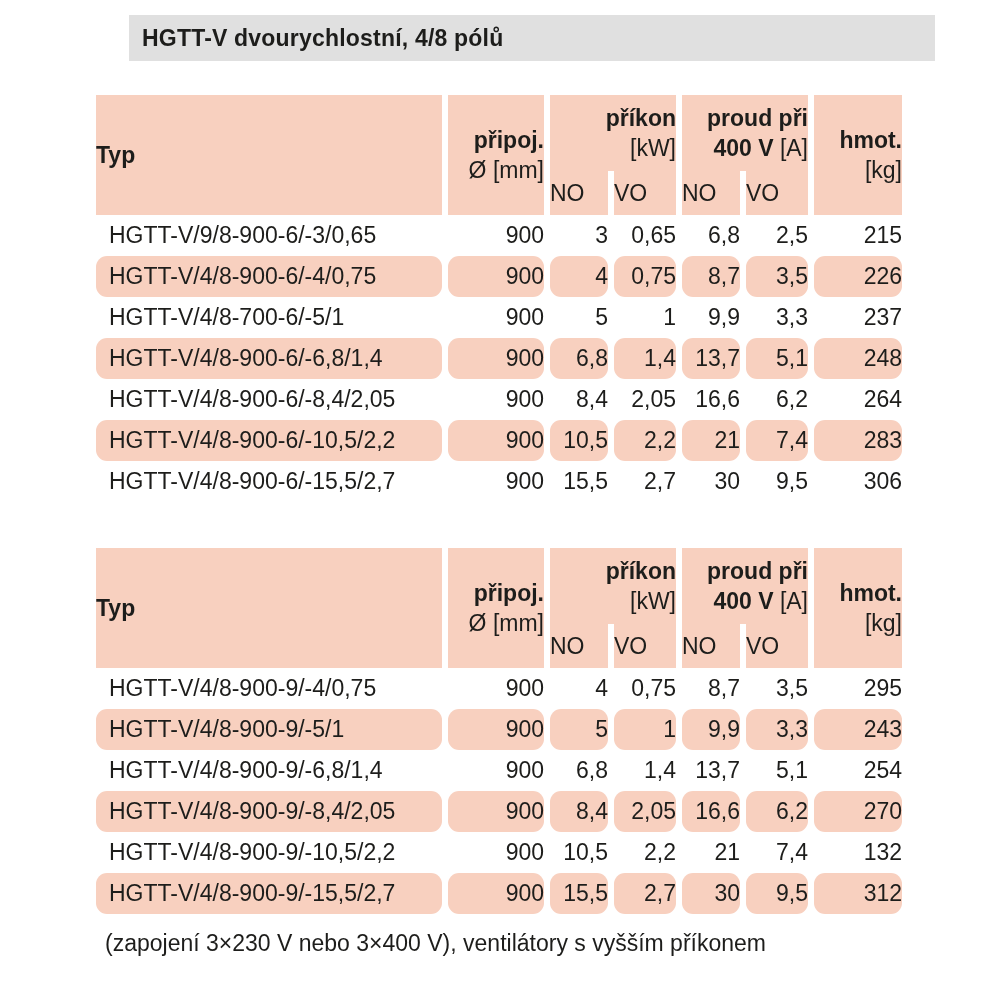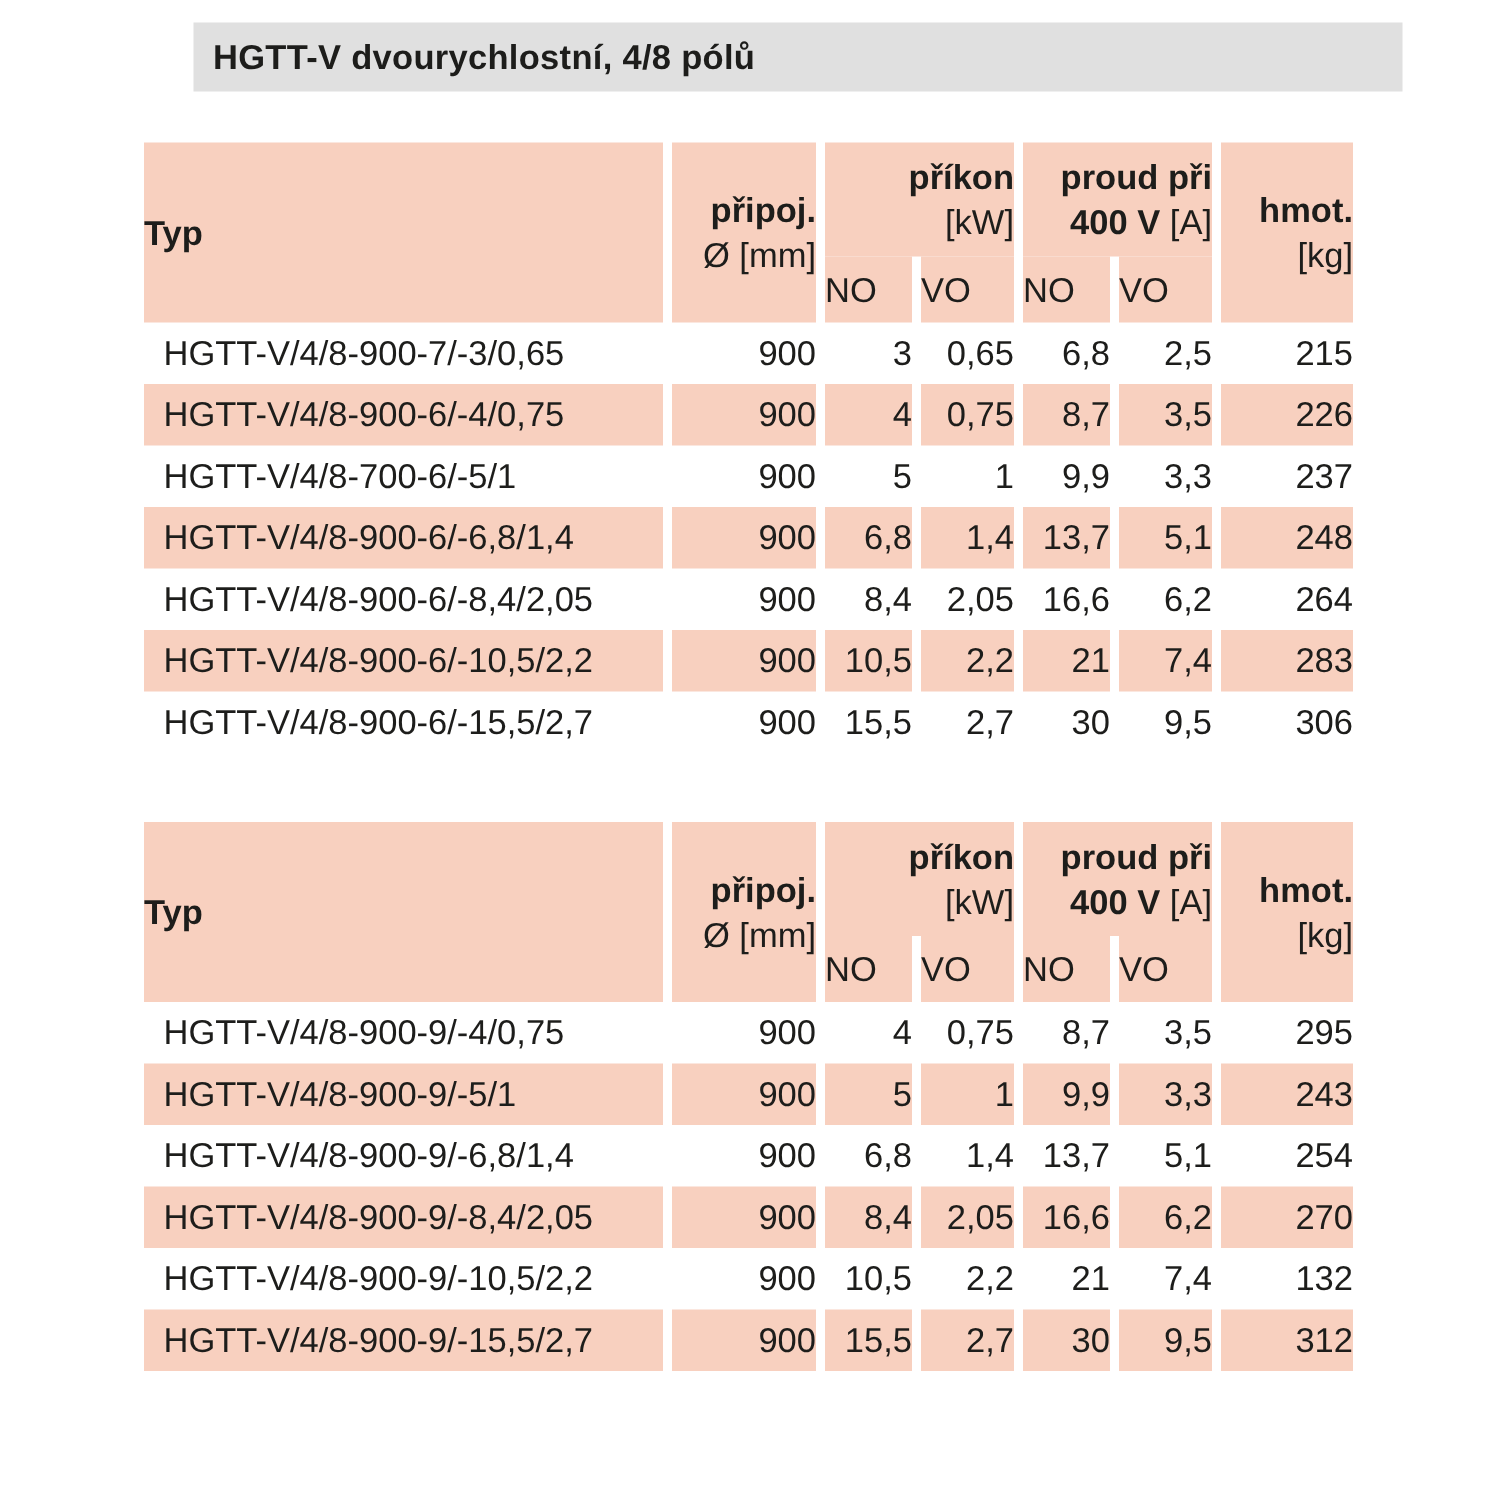--- a/index.html
+++ b/index.html
@@ -74,21 +74,21 @@
   th.unit-hdr .ttl { font-weight: bold; display: block; }
   th.unit-hdr .unit { font-weight: normal; display: block; }
   th.unit-hdr .inline-line { display: block; }
   .bold-part { font-weight: bold; }
   th.speed-hdr { text-align: left; font-weight: normal; vertical-align: middle; }
 
   
   tbody tr { height: 41px; }
   tbody td { text-align: right; padding-right: 9px; vertical-align: middle; }
   tbody td.typ-cell { text-align: left; padding-left: 13px; padding-right: 0; }
-  tbody tr.row-alt td { background: var(--accent-pink); }
+  tbody tr.row-alt td { background: var(--accent-pink); border-radius: 11px; }
 
   
   .footnote {
     position: absolute;
     left: 105px;
     top: 926px;
     font-size: 23px;
     line-height: 34px;
   }
 </style>
@@ -134,21 +134,21 @@
       <tr class="sub-row">
         <th class="speed-hdr">NO</th>
         <th class="speed-hdr">VO</th>
         <th class="speed-hdr">NO</th>
         <th class="speed-hdr">VO</th>
       </tr>
     </thead>
     <tbody>
 
         <tr class="row-plain">
-          <td class="typ-cell">HGTT-V/4/8-900-7/-3/0,65</td>
+          <td class="typ-cell">HGTT-V/9/8-900-6/-3/0,65</td>
           <td>900</td>
           <td>3</td>
           <td>0,65</td>
           <td>6,8</td>
           <td>2,5</td>
           <td>215</td>
         </tr>
 
         <tr class="row-alt">
           <td class="typ-cell">HGTT-V/4/8-900-6/-4/0,75</td>
@@ -307,15 +307,16 @@
           <td>15,5</td>
           <td>2,7</td>
           <td>30</td>
           <td>9,5</td>
           <td>312</td>
         </tr>
       </tbody>
   </table>
 
   <div class="footnote">
+    <div>(zapojení 3×230 V nebo 3×400 V), ventilátory s vyšším příkonem</div>
   </div>
 
 </div>
 
 </body></html>

